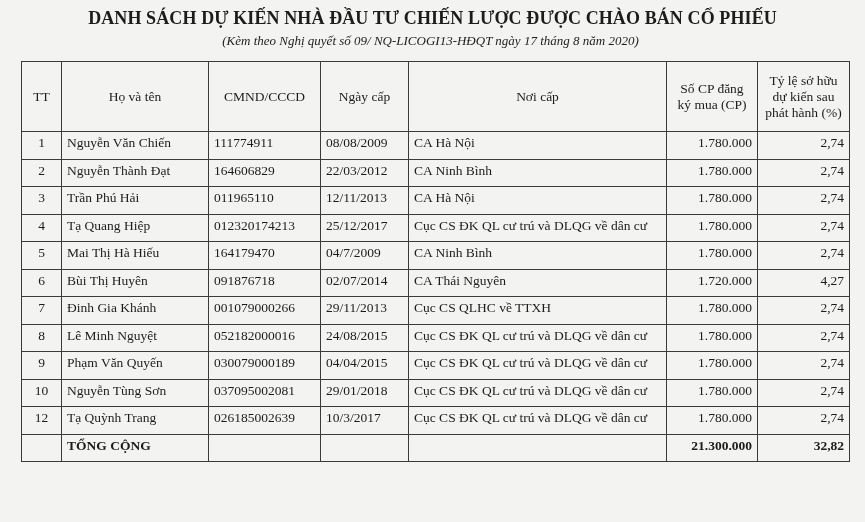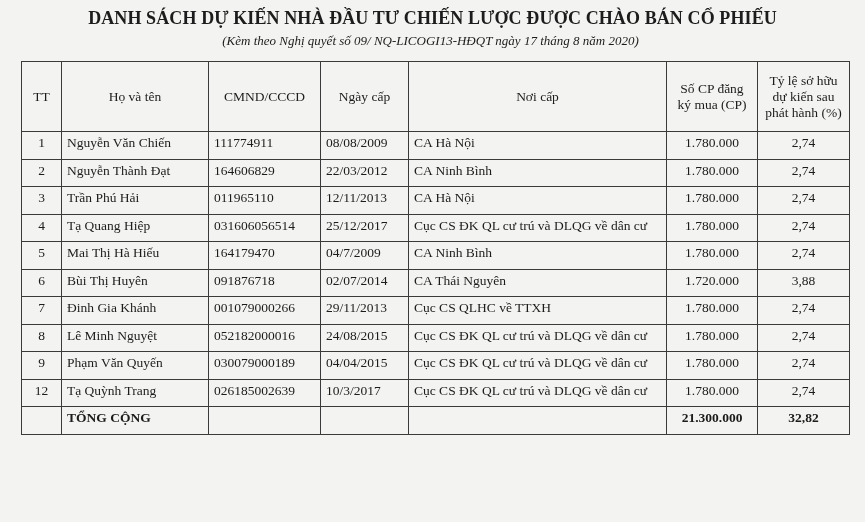--- a/index.html
+++ b/index.html
@@ -32,21 +32,21 @@
     vertical-align: top;
     padding-top: 3px;
     box-sizing: border-box;
     white-space: nowrap;
   }
   table.list th {
     height: 70px; font-weight: normal; text-align: center; vertical-align: middle;
     padding-top: 0; white-space: normal; line-height: 16px; font-size: 13.5px;
   }
   td.c-tt { text-align: center; }
-  td.c-num { text-align: center; padding-right: 5px; }
+  td.c-num { text-align: right; padding-right: 5px; }
   tr.total td { font-weight: bold; }
   td.c-total-label { }
 </style>
 </head>
 <body>
 
 <div class="title">DANH SÁCH DỰ KIẾN NHÀ ĐẦU TƯ CHIẾN LƯỢC ĐƯỢC CHÀO BÁN CỔ PHIẾU</div>
 <div class="subtitle">(Kèm theo Nghị quyết số 09/ NQ-LICOGI13-HĐQT ngày 17 tháng 8  năm 2020)</div>
 
 <table class="list">
@@ -94,21 +94,21 @@
         <td>Trần Phú Hải</td>
         <td>011965110</td>
         <td>12/11/2013</td>
         <td>CA Hà Nội</td>
         <td class="c-num">1.780.000</td>
         <td class="c-num">2,74</td>
       </tr>
       <tr>
         <td class="c-tt">4</td>
         <td>Tạ Quang Hiệp</td>
-        <td>031606056514</td>
+        <td>012320174213</td>
         <td>25/12/2017</td>
         <td>Cục CS ĐK QL cư trú và DLQG về dân cư</td>
         <td class="c-num">1.780.000</td>
         <td class="c-num">2,74</td>
       </tr>
       <tr>
         <td class="c-tt">5</td>
         <td>Mai Thị Hà Hiếu</td>
         <td>164179470</td>
         <td>04/7/2009</td>
@@ -116,21 +116,21 @@
         <td class="c-num">1.780.000</td>
         <td class="c-num">2,74</td>
       </tr>
       <tr>
         <td class="c-tt">6</td>
         <td>Bùi Thị Huyên</td>
         <td>091876718</td>
         <td>02/07/2014</td>
         <td>CA Thái Nguyên</td>
         <td class="c-num">1.720.000</td>
-        <td class="c-num">3,88</td>
+        <td class="c-num">4,27</td>
       </tr>
       <tr>
         <td class="c-tt">7</td>
         <td>Đinh Gia Khánh</td>
         <td>001079000266</td>
         <td>29/11/2013</td>
         <td>Cục CS QLHC về TTXH</td>
         <td class="c-num">1.780.000</td>
         <td class="c-num">2,74</td>
       </tr>
@@ -146,20 +146,29 @@
       <tr>
         <td class="c-tt">9</td>
         <td>Phạm Văn Quyến</td>
         <td>030079000189</td>
         <td>04/04/2015</td>
         <td>Cục CS ĐK QL cư trú và DLQG về dân cư</td>
         <td class="c-num">1.780.000</td>
         <td class="c-num">2,74</td>
       </tr>
       <tr>
+        <td class="c-tt">10</td>
+        <td>Nguyễn Tùng Sơn</td>
+        <td>037095002081</td>
+        <td>29/01/2018</td>
+        <td>Cục CS ĐK QL cư trú và DLQG về dân cư</td>
+        <td class="c-num">1.780.000</td>
+        <td class="c-num">2,74</td>
+      </tr>
+      <tr>
         <td class="c-tt">12</td>
         <td>Tạ Quỳnh Trang</td>
         <td>026185002639</td>
         <td>10/3/2017</td>
         <td>Cục CS ĐK QL cư trú và DLQG về dân cư</td>
         <td class="c-num">1.780.000</td>
         <td class="c-num">2,74</td>
       </tr>
     </tbody>
   <tfoot>

